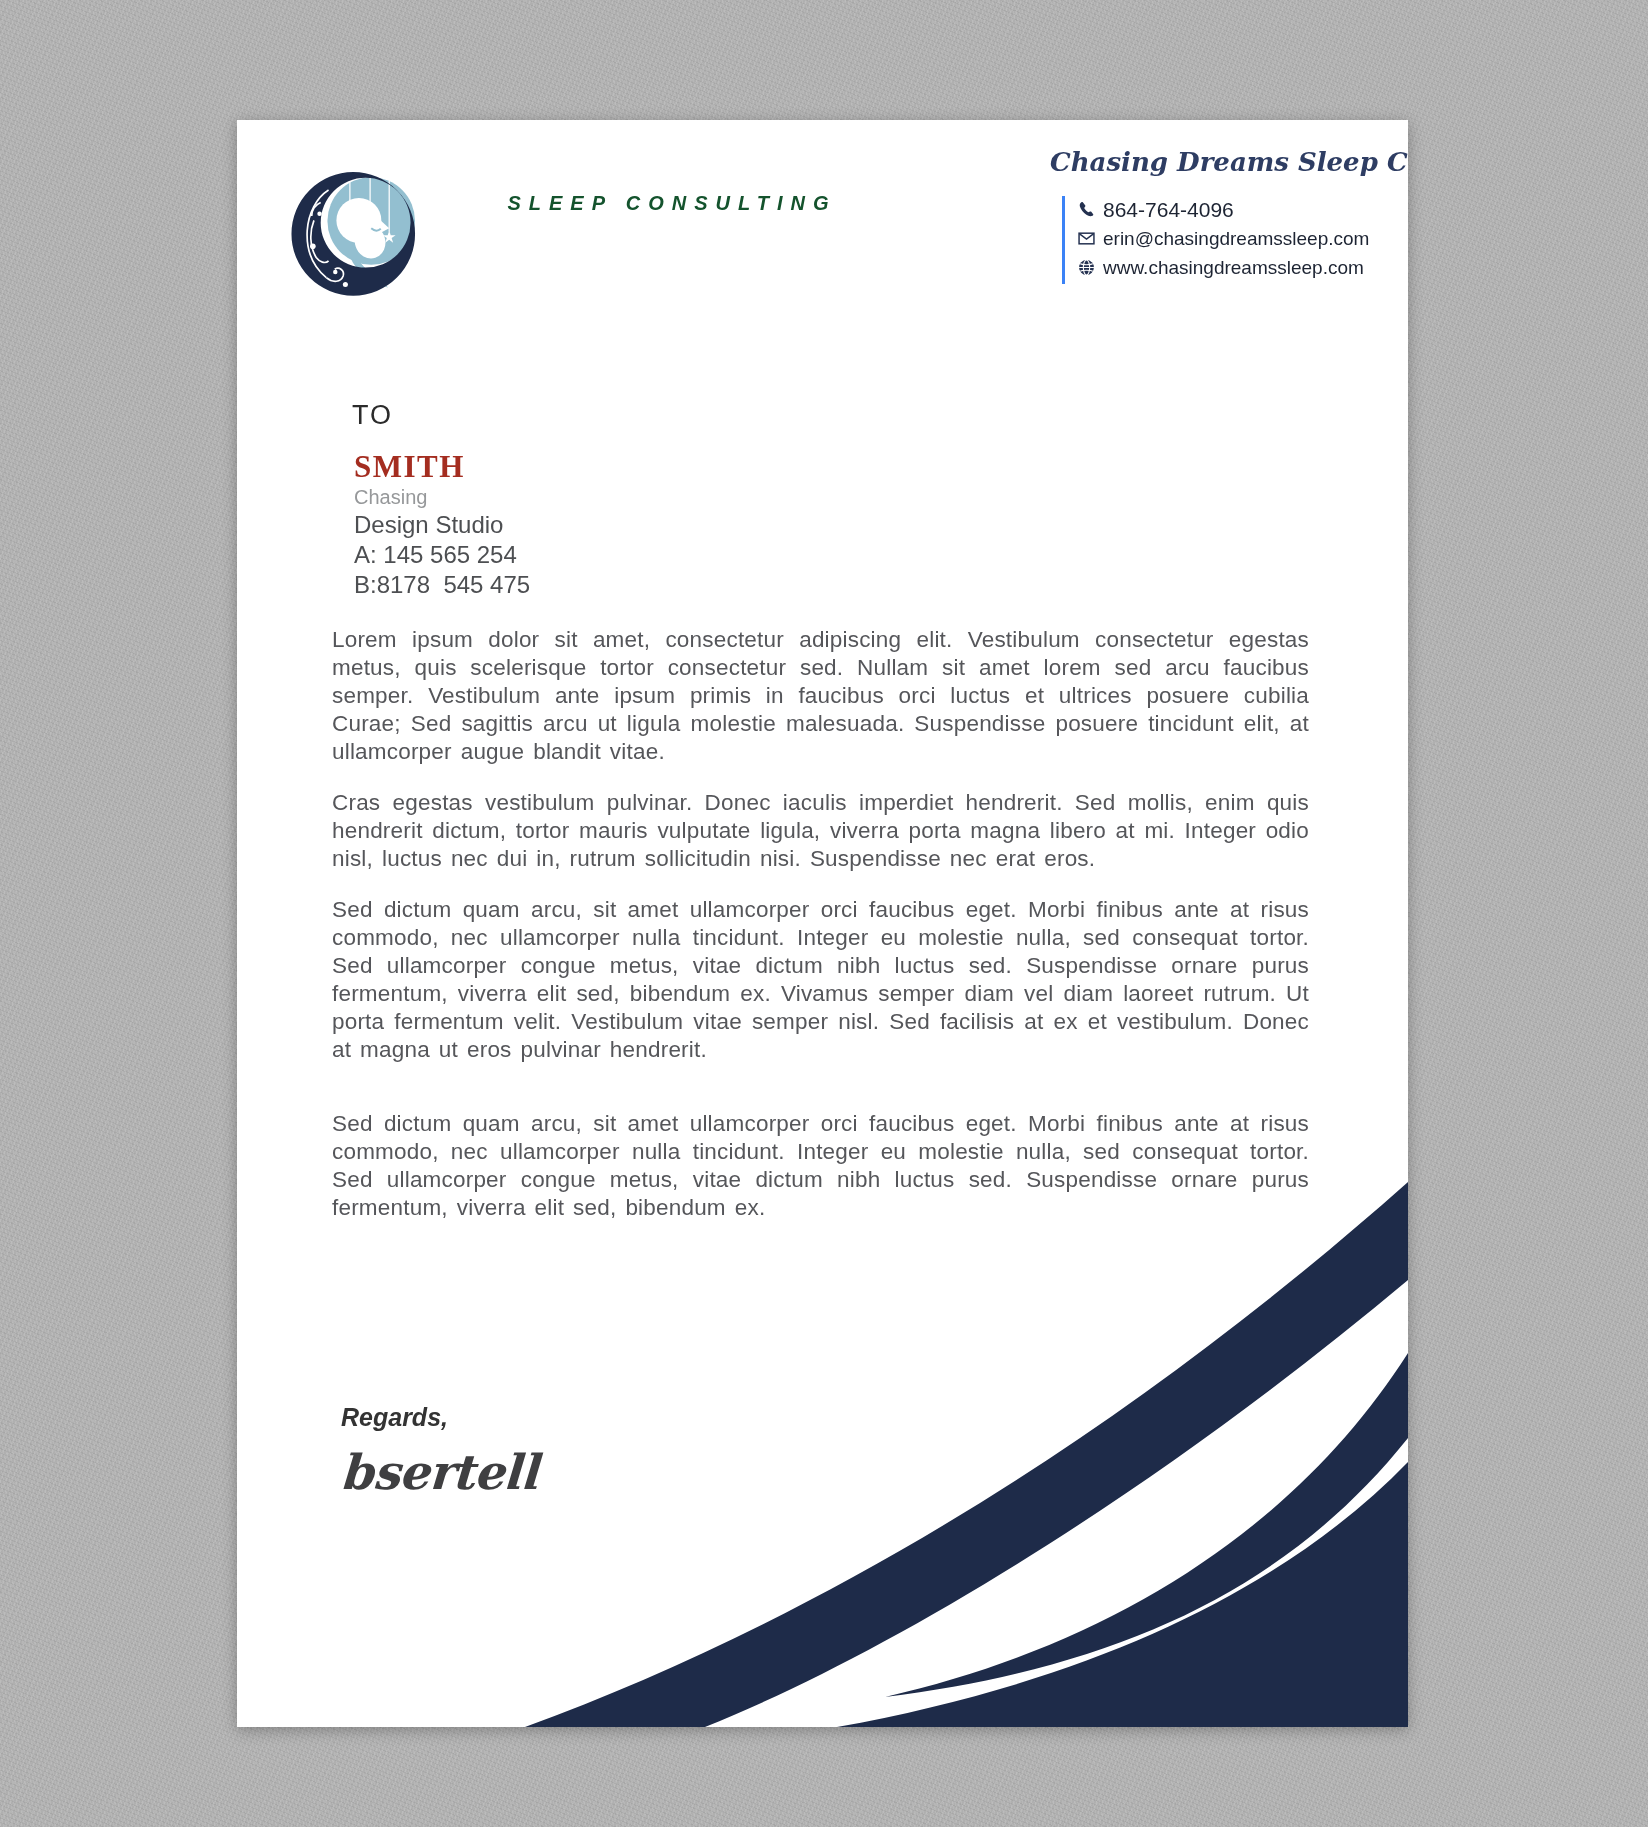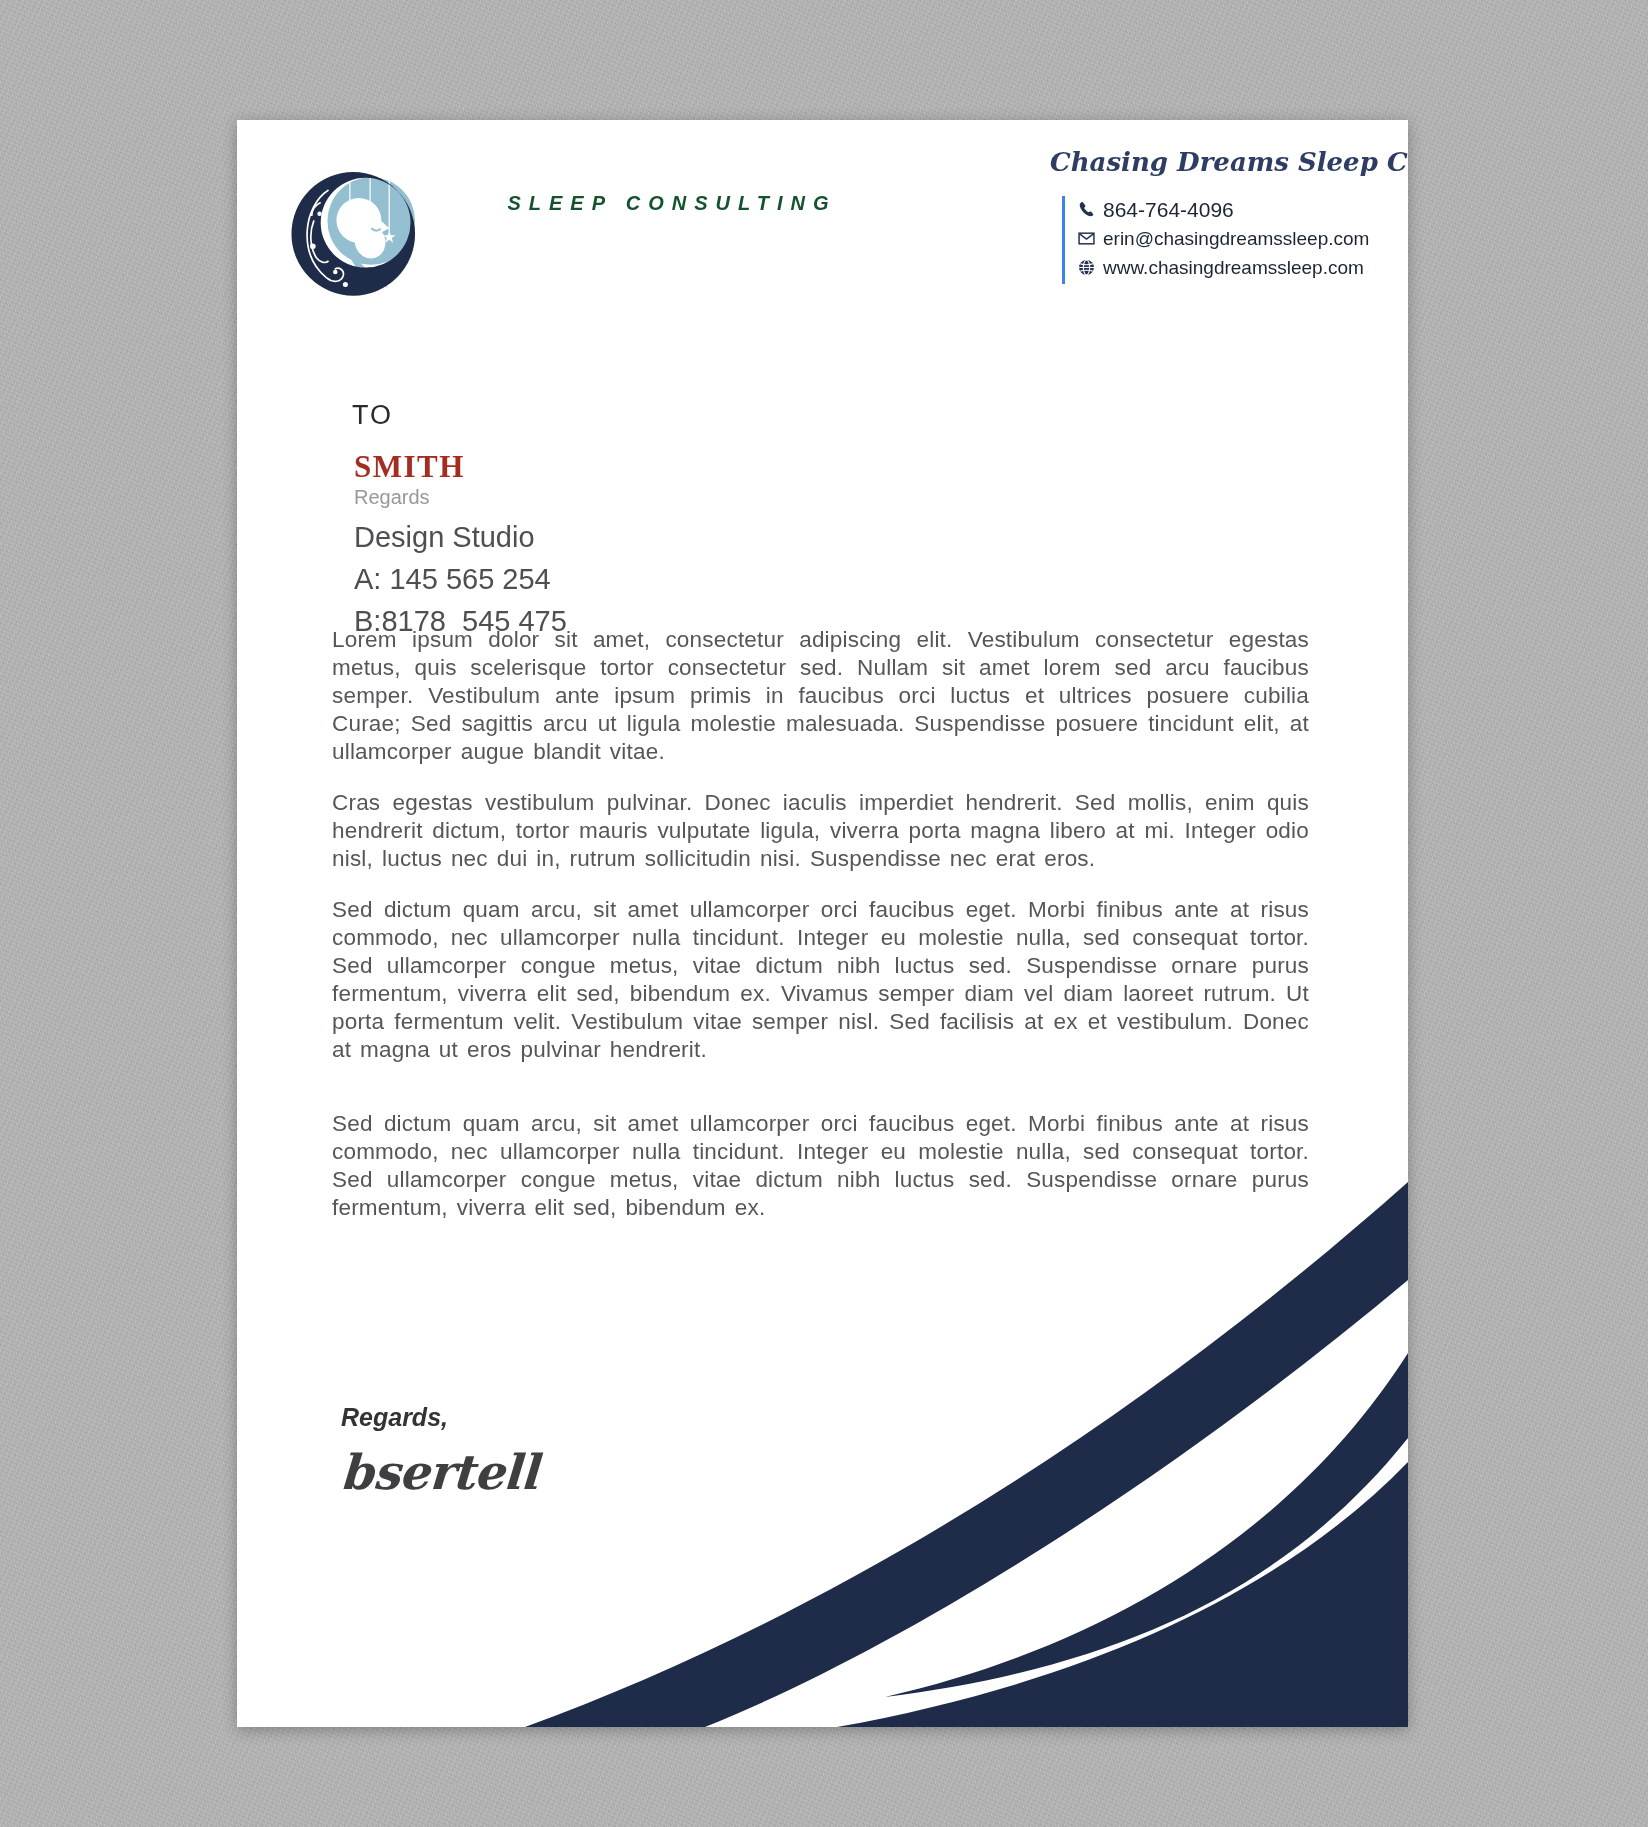--- a/index.html
+++ b/index.html
@@ -38,21 +38,21 @@
   }
   .contact-row{display:flex;align-items:center;gap:8px;color:#1d2433;}
   .contact-row .txt{font-size:19px;line-height:24px;white-space:nowrap;}
   .contact-row.phone .txt{font-size:21px;}
   .cicon{width:17px;height:17px;flex:0 0 auto;}
   
   .to-label{position:absolute;left:115px;top:280px;font-size:27px;color:#2b2b2b;letter-spacing:2px;}
   .recipient{position:absolute;left:117px;top:330px;}
   .r-name{font-size:31px;font-weight:600;color:#a42d20;letter-spacing:1.5px;line-height:34px;font-family:Liberation Serif, serif;}
   .r-title{font-size:20px;color:#96989a;line-height:26px;}
-  .r-line{font-size:29px;color:#4d4f52;line-height:30px;white-space:pre-wrap;margin-top:12px;}
+  .r-line{font-size:24px;color:#4d4f52;line-height:30px;white-space:pre-wrap;}
   
   .letter-body{position:absolute;left:95px;top:506px;width:977px;}
   .letter-body p{
     margin:0 0 23px 0;text-align:justify;
     font-size:22.5px;line-height:28px;color:#55565a;
     letter-spacing:.2px;word-spacing:2.5px;
   }
   .letter-body p.spaced{margin-top:46px;}
   
   .closing{position:absolute;left:104px;top:1283px;}
@@ -147,21 +147,21 @@
             <path d="M2.2,4.5 C4,5.6 12,5.6 13.8,4.5 M2.2,11.5 C4,10.4 12,10.4 13.8,11.5" fill="none" stroke="#ffffff" stroke-width="1"></path>
           </svg>
           <span class="txt">www.chasingdreamssleep.com</span>
         </div>
       </div>
     </div>
 
     <div class="to-label">TO</div>
     <div class="recipient">
       <div class="r-name">SMITH</div>
-      <div class="r-title">Regards</div>
+      <div class="r-title">Chasing</div>
       <div class="r-line">Design Studio</div>
       <div class="r-line">A: 145 565 254</div>
       <div class="r-line">B:8178  545 475</div>
     </div>
 
     <div class="letter-body">
       <p>Lorem ipsum dolor sit amet, consectetur adipiscing elit. Vestibulum consectetur egestas metus, quis scelerisque tortor consectetur sed. Nullam sit amet lorem sed arcu faucibus semper. Vestibulum ante ipsum primis in faucibus orci luctus et ultrices posuere cubilia Curae; Sed sagittis arcu ut ligula molestie malesuada. Suspendisse posuere tincidunt elit, at ullamcorper augue blandit vitae.</p>
       <p>Cras egestas vestibulum pulvinar. Donec iaculis imperdiet hendrerit. Sed mollis, enim quis hendrerit dictum, tortor mauris vulputate ligula, viverra porta magna libero at mi. Integer odio nisl, luctus nec dui in, rutrum sollicitudin nisi. Suspendisse nec erat eros.</p>
       <p>Sed dictum quam arcu, sit amet ullamcorper orci faucibus eget. Morbi finibus ante at risus commodo, nec ullamcorper nulla tincidunt. Integer eu molestie nulla, sed consequat tortor. Sed ullamcorper congue metus, vitae dictum nibh luctus sed. Suspendisse ornare purus fermentum, viverra elit sed, bibendum ex. Vivamus semper diam vel diam laoreet rutrum. Ut porta fermentum velit. Vestibulum vitae semper nisl. Sed facilisis at ex et vestibulum. Donec at magna ut eros pulvinar hendrerit.</p>
       <p class="spaced">Sed dictum quam arcu, sit amet ullamcorper orci faucibus eget. Morbi finibus ante at risus commodo, nec ullamcorper nulla tincidunt. Integer eu molestie nulla, sed consequat tortor. Sed ullamcorper congue metus, vitae dictum nibh luctus sed. Suspendisse ornare purus fermentum, viverra elit sed, bibendum ex.</p>

